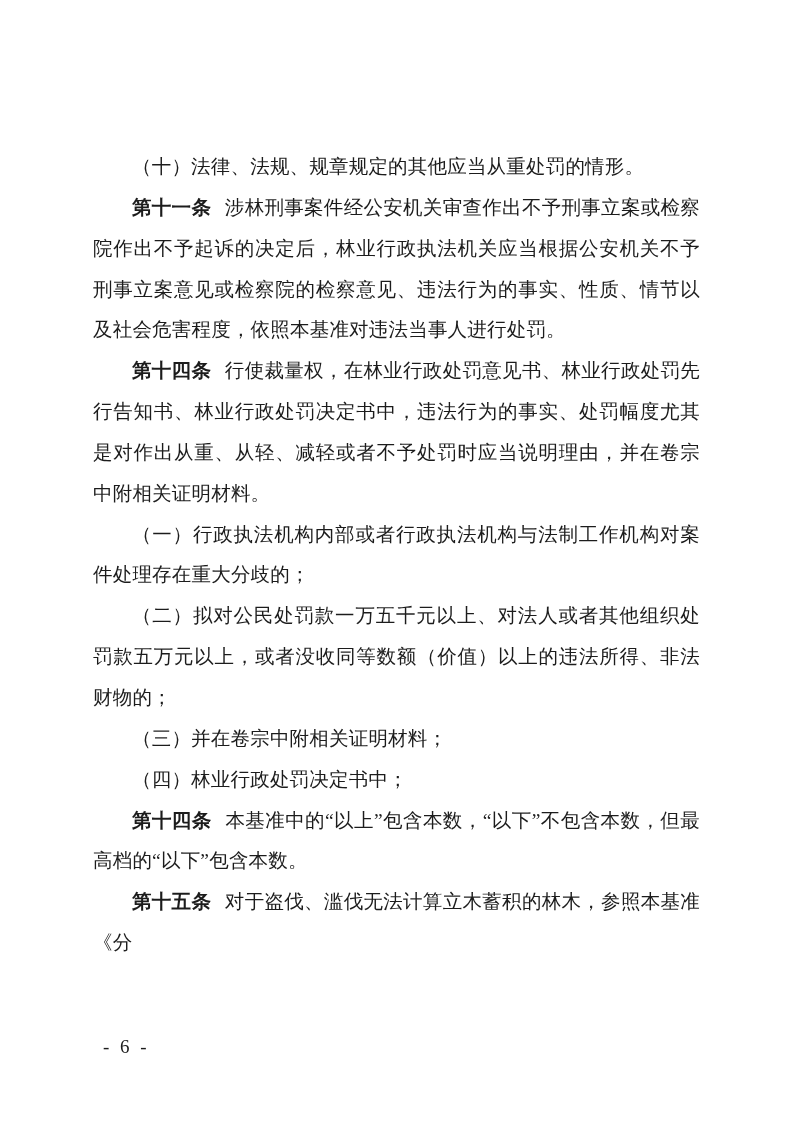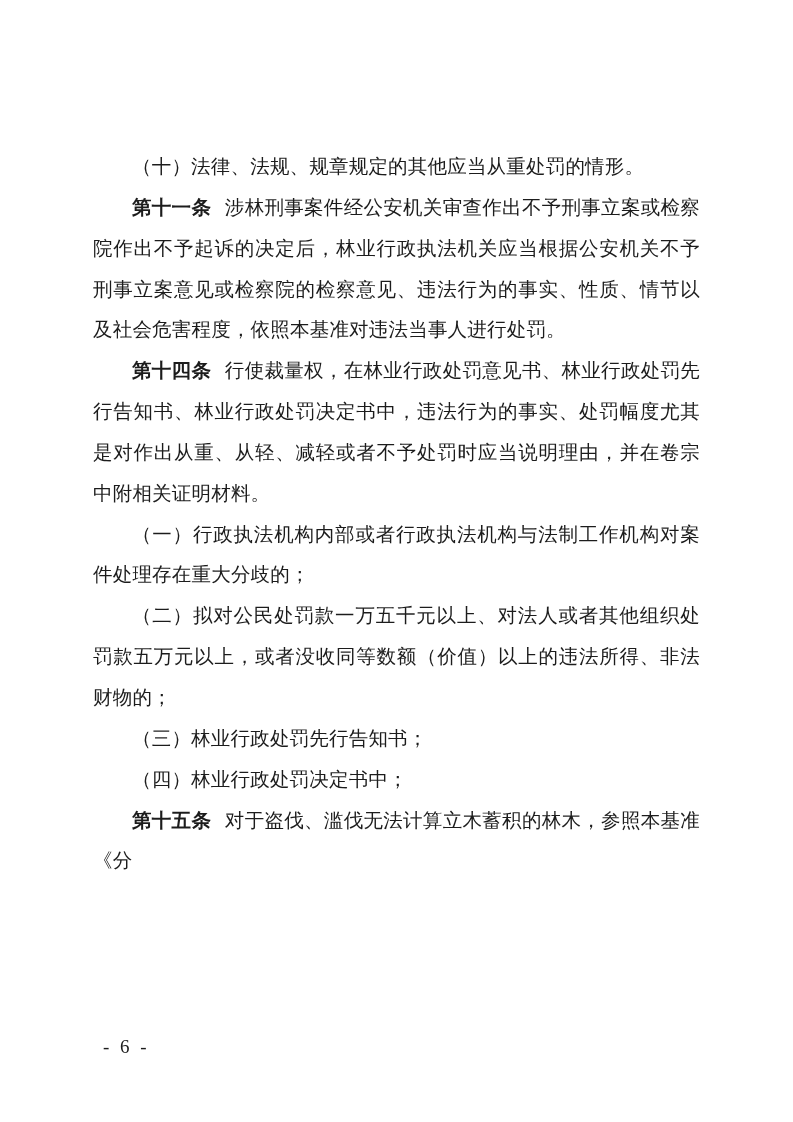--- a/index.html
+++ b/index.html
@@ -52,18 +52,19 @@
 </head>
 <body>
 
 <div class="page">
   <div class="content">
     <p><span class="lead"></span><span>（十）法律、法规、规章规定的其他应当从重处罚的情形。</span></p>
     <p><span class="lead">第十一条</span><span>涉林刑事案件经公安机关审查作出不予刑事立案或检察院作出不予起诉的决定后，林业行政执法机关应当根据公安机关不予刑事立案意见或检察院的检察意见、违法行为的事实、性质、情节以及社会危害程度，依照本基准对违法当事人进行处罚。</span></p>
     <p><span class="lead">第十四条</span><span>行使裁量权，在林业行政处罚意见书、林业行政处罚先行告知书、林业行政处罚决定书中，违法行为的事实、处罚幅度尤其是对作出从重、从轻、减轻或者不予处罚时应当说明理由，并在卷宗中附相关证明材料。</span></p>
     <p><span class="lead"></span><span>（一）行政执法机构内部或者行政执法机构与法制工作机构对案件处理存在重大分歧的；</span></p>
     <p><span class="lead"></span><span>（二）拟对公民处罚款一万五千元以上、对法人或者其他组织处罚款五万元以上，或者没收同等数额（价值）以上的违法所得、非法财物的；</span></p>
-    <p><span class="lead"></span><span>（三）林业行政处罚先行告知书；</span></p>
+    <p><span class="lead"></span><span>（三）并在卷宗中附相关证明材料；</span></p>
     <p><span class="lead"></span><span>（四）林业行政处罚决定书中；</span></p>
+    <p><span class="lead">第十四条</span><span>本基准中的“以上”包含本数，“以下”不包含本数，但最高档的“以下”包含本数。</span></p>
     <p><span class="lead">第十五条</span><span>对于盗伐、滥伐无法计算立木蓄积的林木，参照本基准《分</span></p>
   </div>
   <div class="page-number">- 6 -</div>
 </div>
 
 </body></html>

